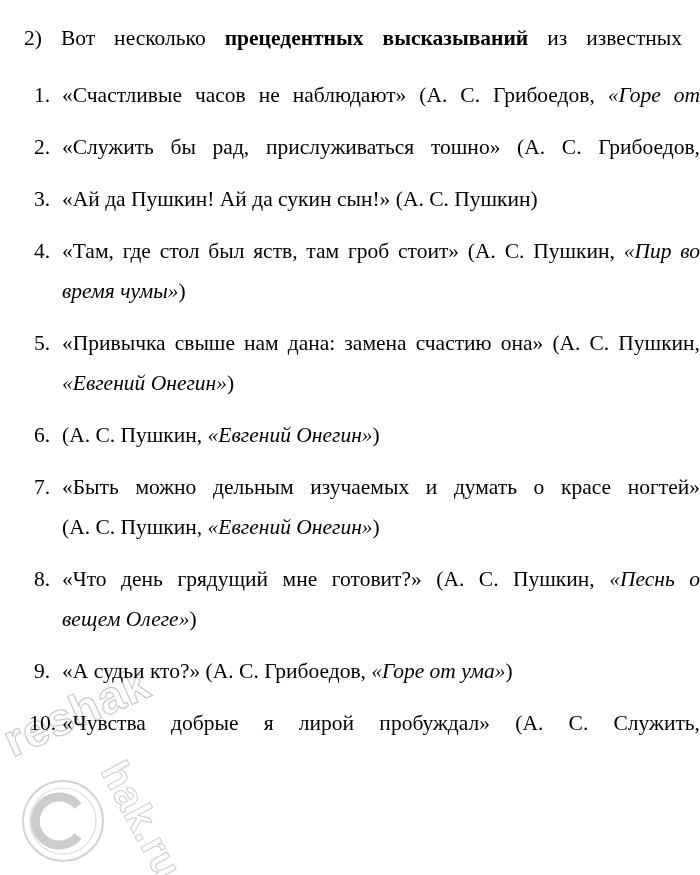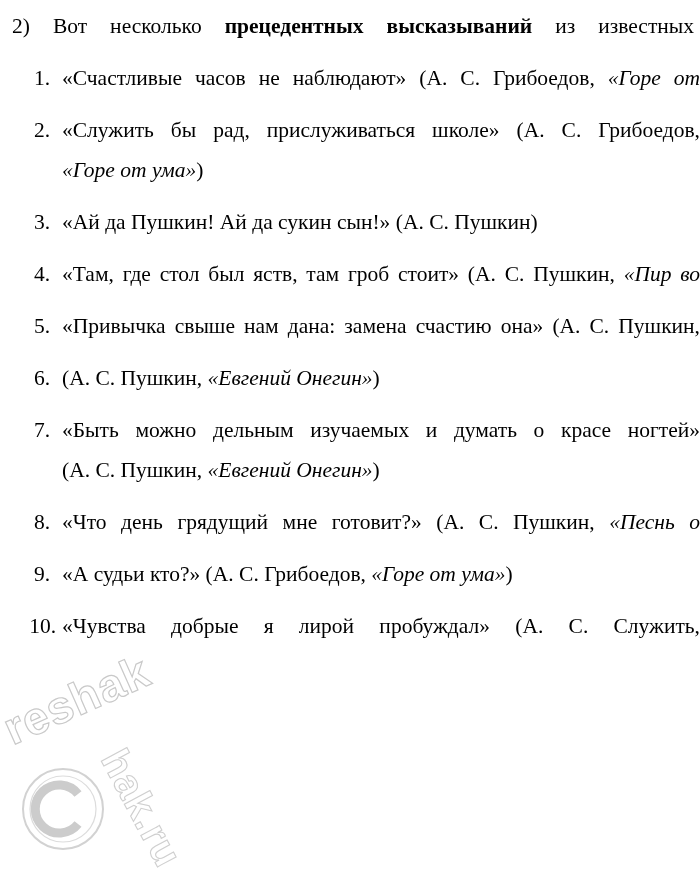--- a/index.html
+++ b/index.html
@@ -73,21 +73,21 @@
 
   
   .content {
     position: relative;
     z-index: 10;
     padding: 0;
   }
 
   .intro {
     position: relative;
-    margin: 4px;
+    margin: 16px;
     padding: 0 2px 0 8px;
     text-align: justify;
     text-justify: inter-word;
     font-size: 21.5px;
     line-height: 41px;
     padding-top: 2px;
   }
   .intro-line {
     display: block;
     text-align: justify;
@@ -167,53 +167,55 @@
 
     <ol class="qlist">
 
       <li class="qitem">
         <span class="marker">1.</span>
         <span class="qline just"><span>«Счастливые часов не наблюдают» (А. С. Грибоедов, </span><i>«Горе от</i></span>
       </li>
 
       <li class="qitem">
         <span class="marker">2.</span>
-        <span class="qline just"><span>«Служить бы рад, прислуживаться школе» (А. С. Грибоедов,</span></span>
-        <span class="qline last"><i>«Горе от ума»</i><span>)</span></span>
+        <span class="qline just"><span>«Служить бы рад, прислуживаться тошно» (А. С. Грибоедов,</span></span>
       </li>
 
       <li class="qitem">
         <span class="marker">3.</span>
         <span class="qline last"><span>«Ай да Пушкин! Ай да сукин сын!» (А. С. Пушкин)</span></span>
       </li>
 
       <li class="qitem">
         <span class="marker">4.</span>
         <span class="qline just"><span>«Там, где стол был яств, там гроб стоит» (А. С. Пушкин, </span><i>«Пир во</i></span>
+        <span class="qline last"><i>время чумы»</i><span>)</span></span>
       </li>
 
       <li class="qitem">
         <span class="marker">5.</span>
         <span class="qline just"><span>«Привычка свыше нам дана: замена счастию она» (А. С. Пушкин,</span></span>
+        <span class="qline last"><i>«Евгений Онегин»</i><span>)</span></span>
       </li>
 
       <li class="qitem">
         <span class="marker">6.</span>
         <span class="qline last"><span>(А. С. Пушкин, </span><i>«Евгений Онегин»</i><span>)</span></span>
       </li>
 
       <li class="qitem">
         <span class="marker">7.</span>
         <span class="qline just"><span>«Быть можно дельным изучаемых и думать о красе ногтей»</span></span>
         <span class="qline last"><span>(А. С. Пушкин, </span><i>«Евгений Онегин»</i><span>)</span></span>
       </li>
 
       <li class="qitem">
         <span class="marker">8.</span>
         <span class="qline just"><span>«Что день грядущий мне готовит?» (А. С. Пушкин, </span><i>«Песнь о</i></span>
+        <span class="qline last"><i>вещем Олеге»</i><span>)</span></span>
       </li>
 
       <li class="qitem">
         <span class="marker">9.</span>
         <span class="qline last"><span>«А судьи кто?» (А. С. Грибоедов, </span><i>«Горе от ума»</i><span>)</span></span>
       </li>
 
       <li class="qitem">
         <span class="marker tight">10.</span>
         <span class="qline just"><span>«Чувства добрые я лирой пробуждал» (А. С. Служить,</span></span>

